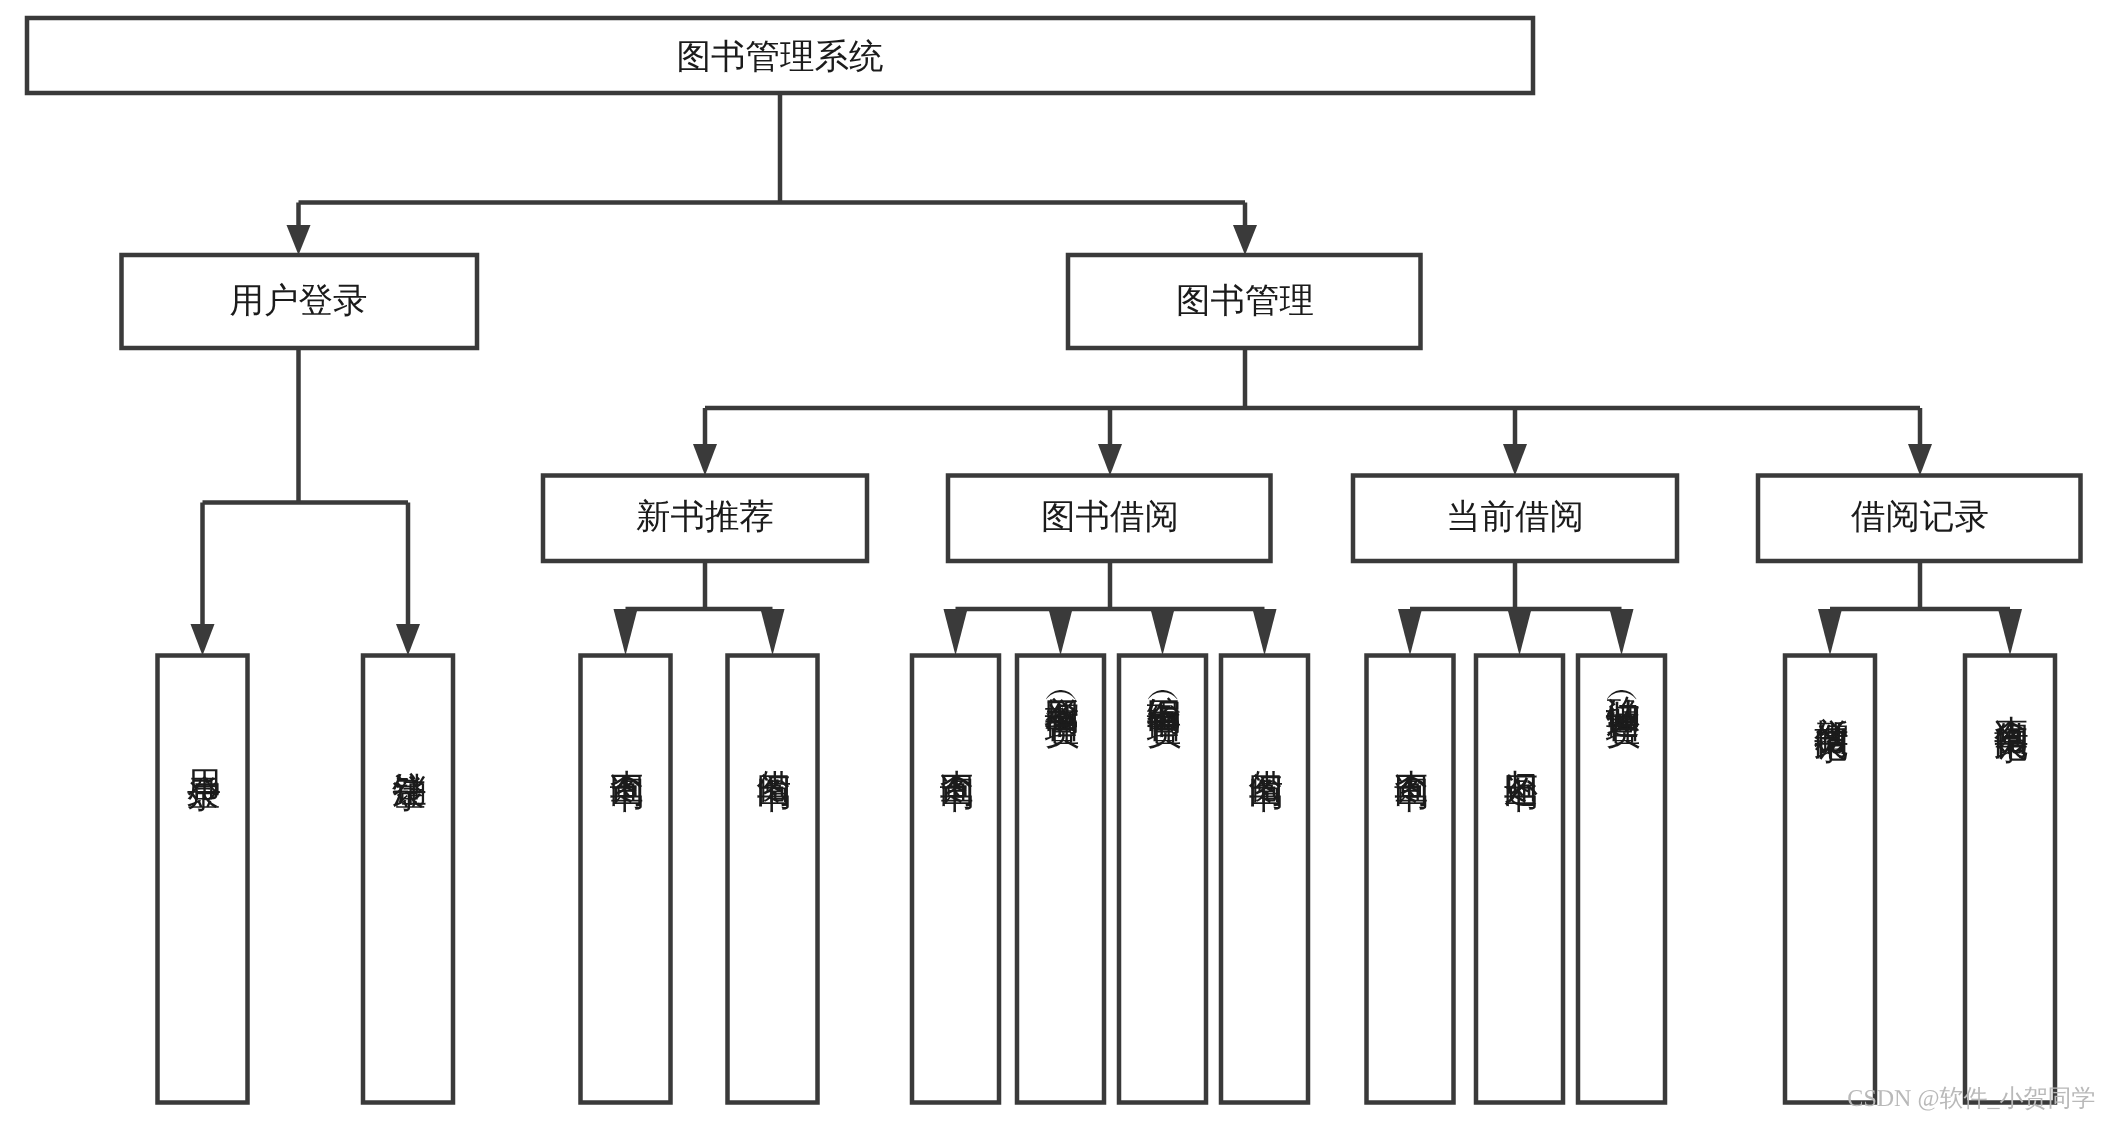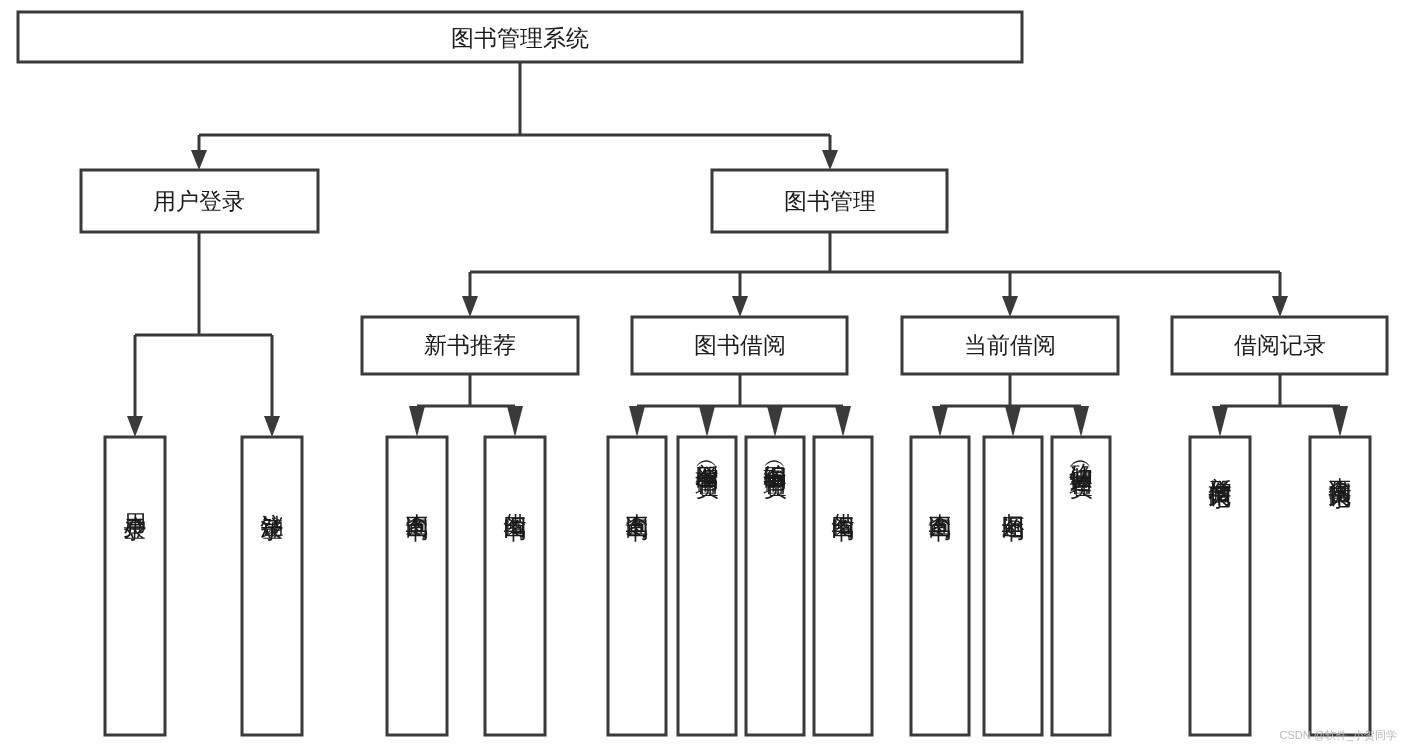--- a/index.html
+++ b/index.html
@@ -63,22 +63,22 @@
     writing-mode: vertical-rl;
     text-orientation: upright;
     letter-spacing: 2px;
     white-space: nowrap;
     line-height: 1;
   }
   .watermark {
     position: absolute;
     right: 8px;
     bottom: 4px;
-    font-family: Liberation Sans, sans-serif;
-    font-size: 11px;
+    font-family: Liberation Serif, serif;
+    font-size: 16px;
     color: #b9b9b9;
     white-space: nowrap;
     pointer-events: none;
   }
 </style>
 </head>
 <body>
 
 <div id="diagram-root">
 

